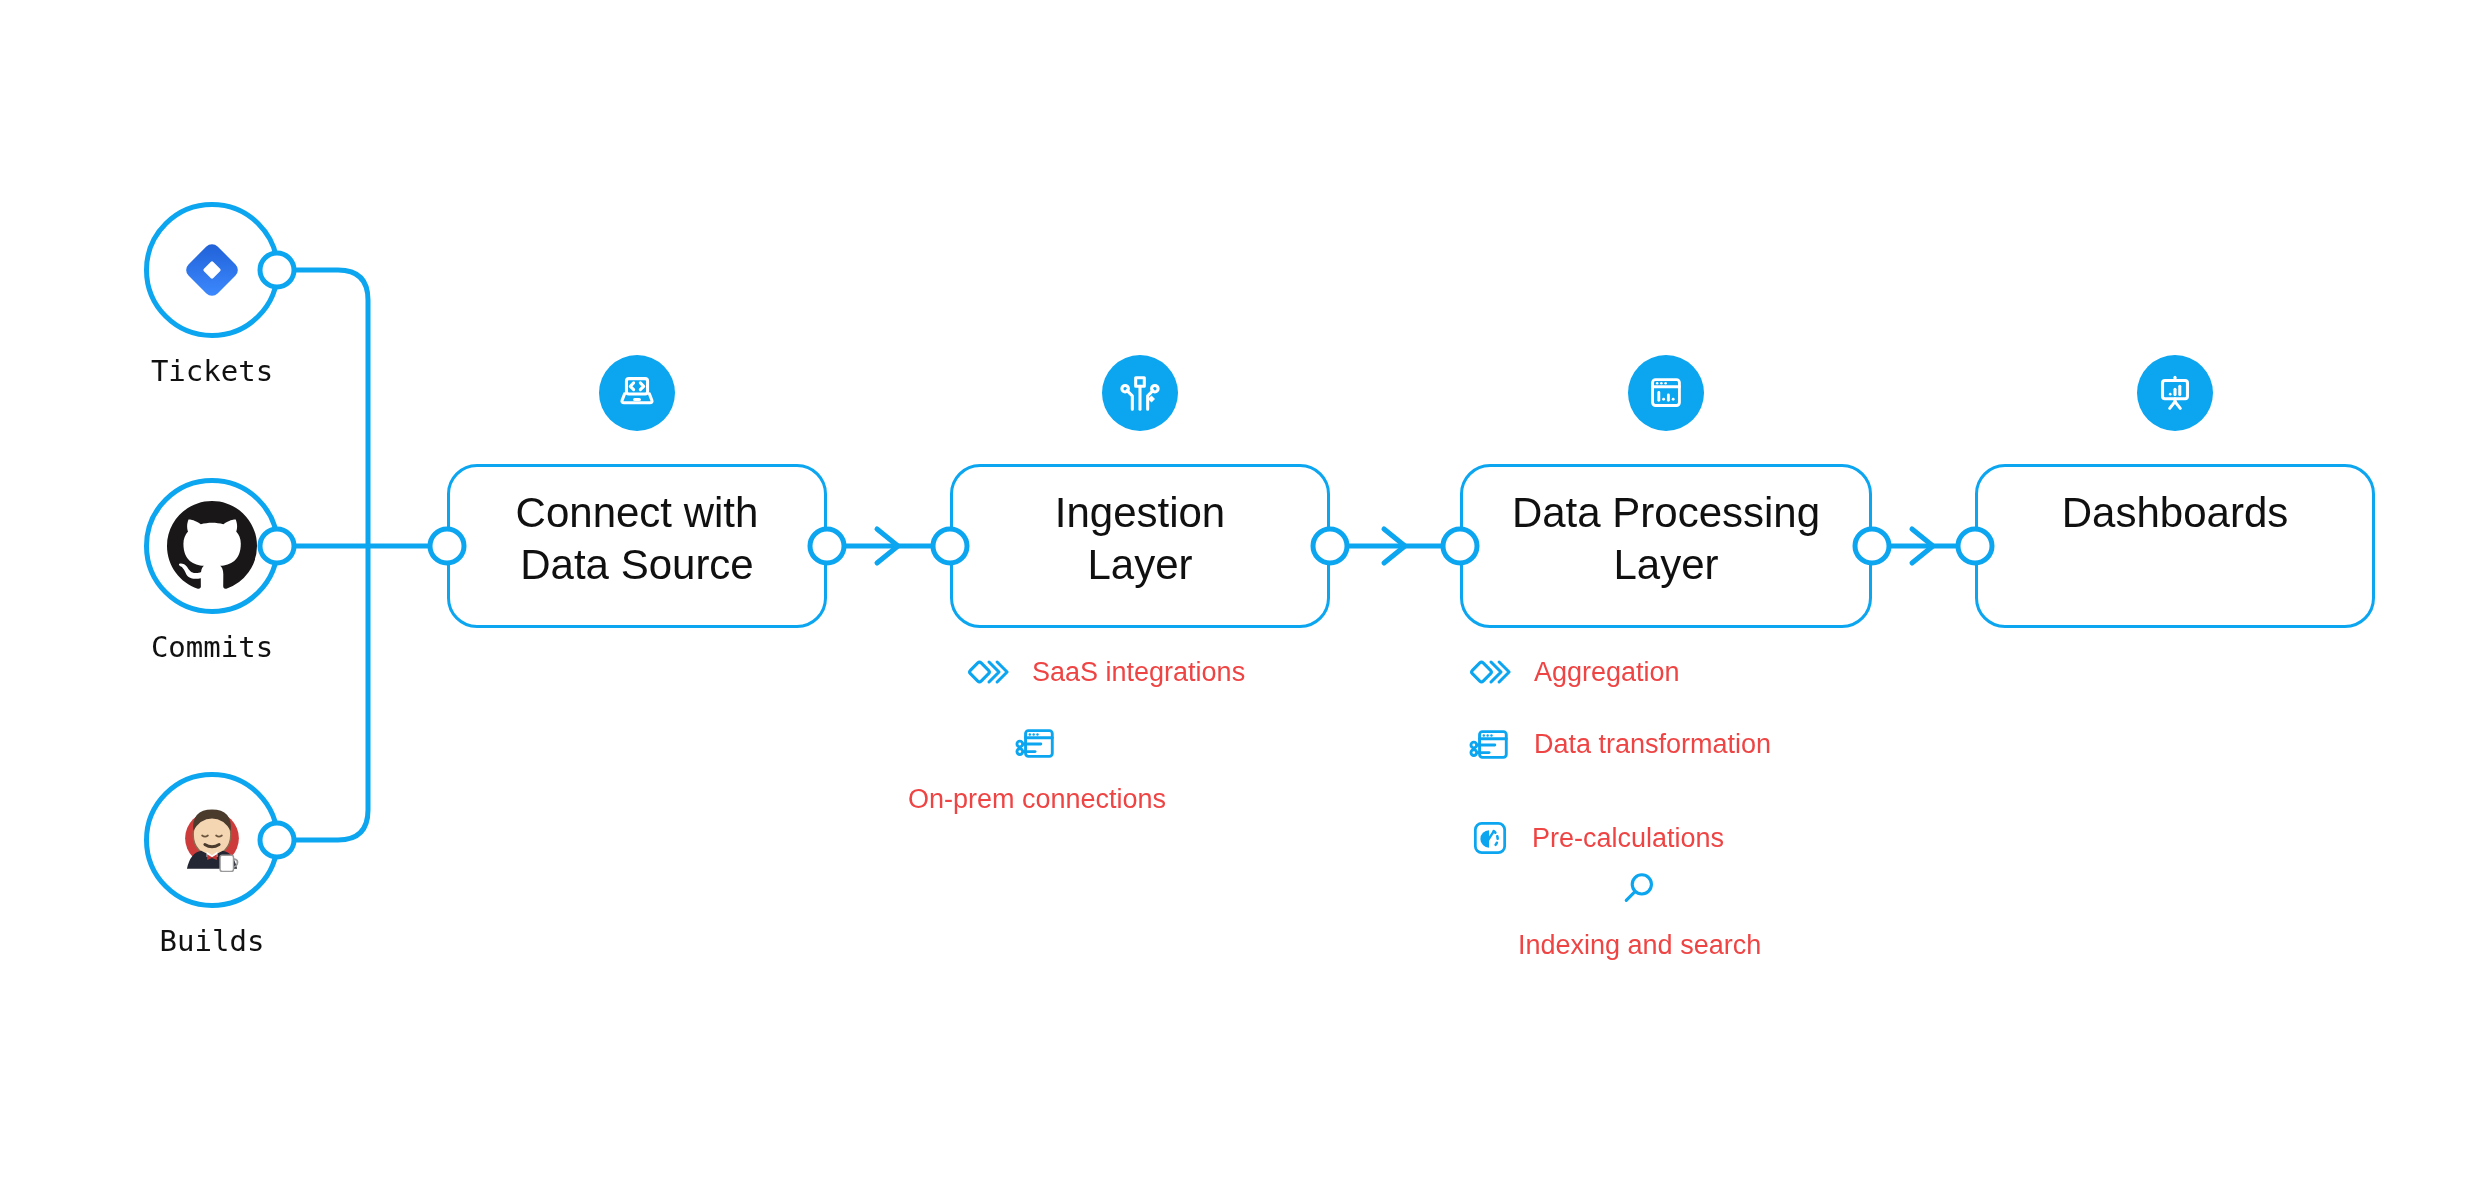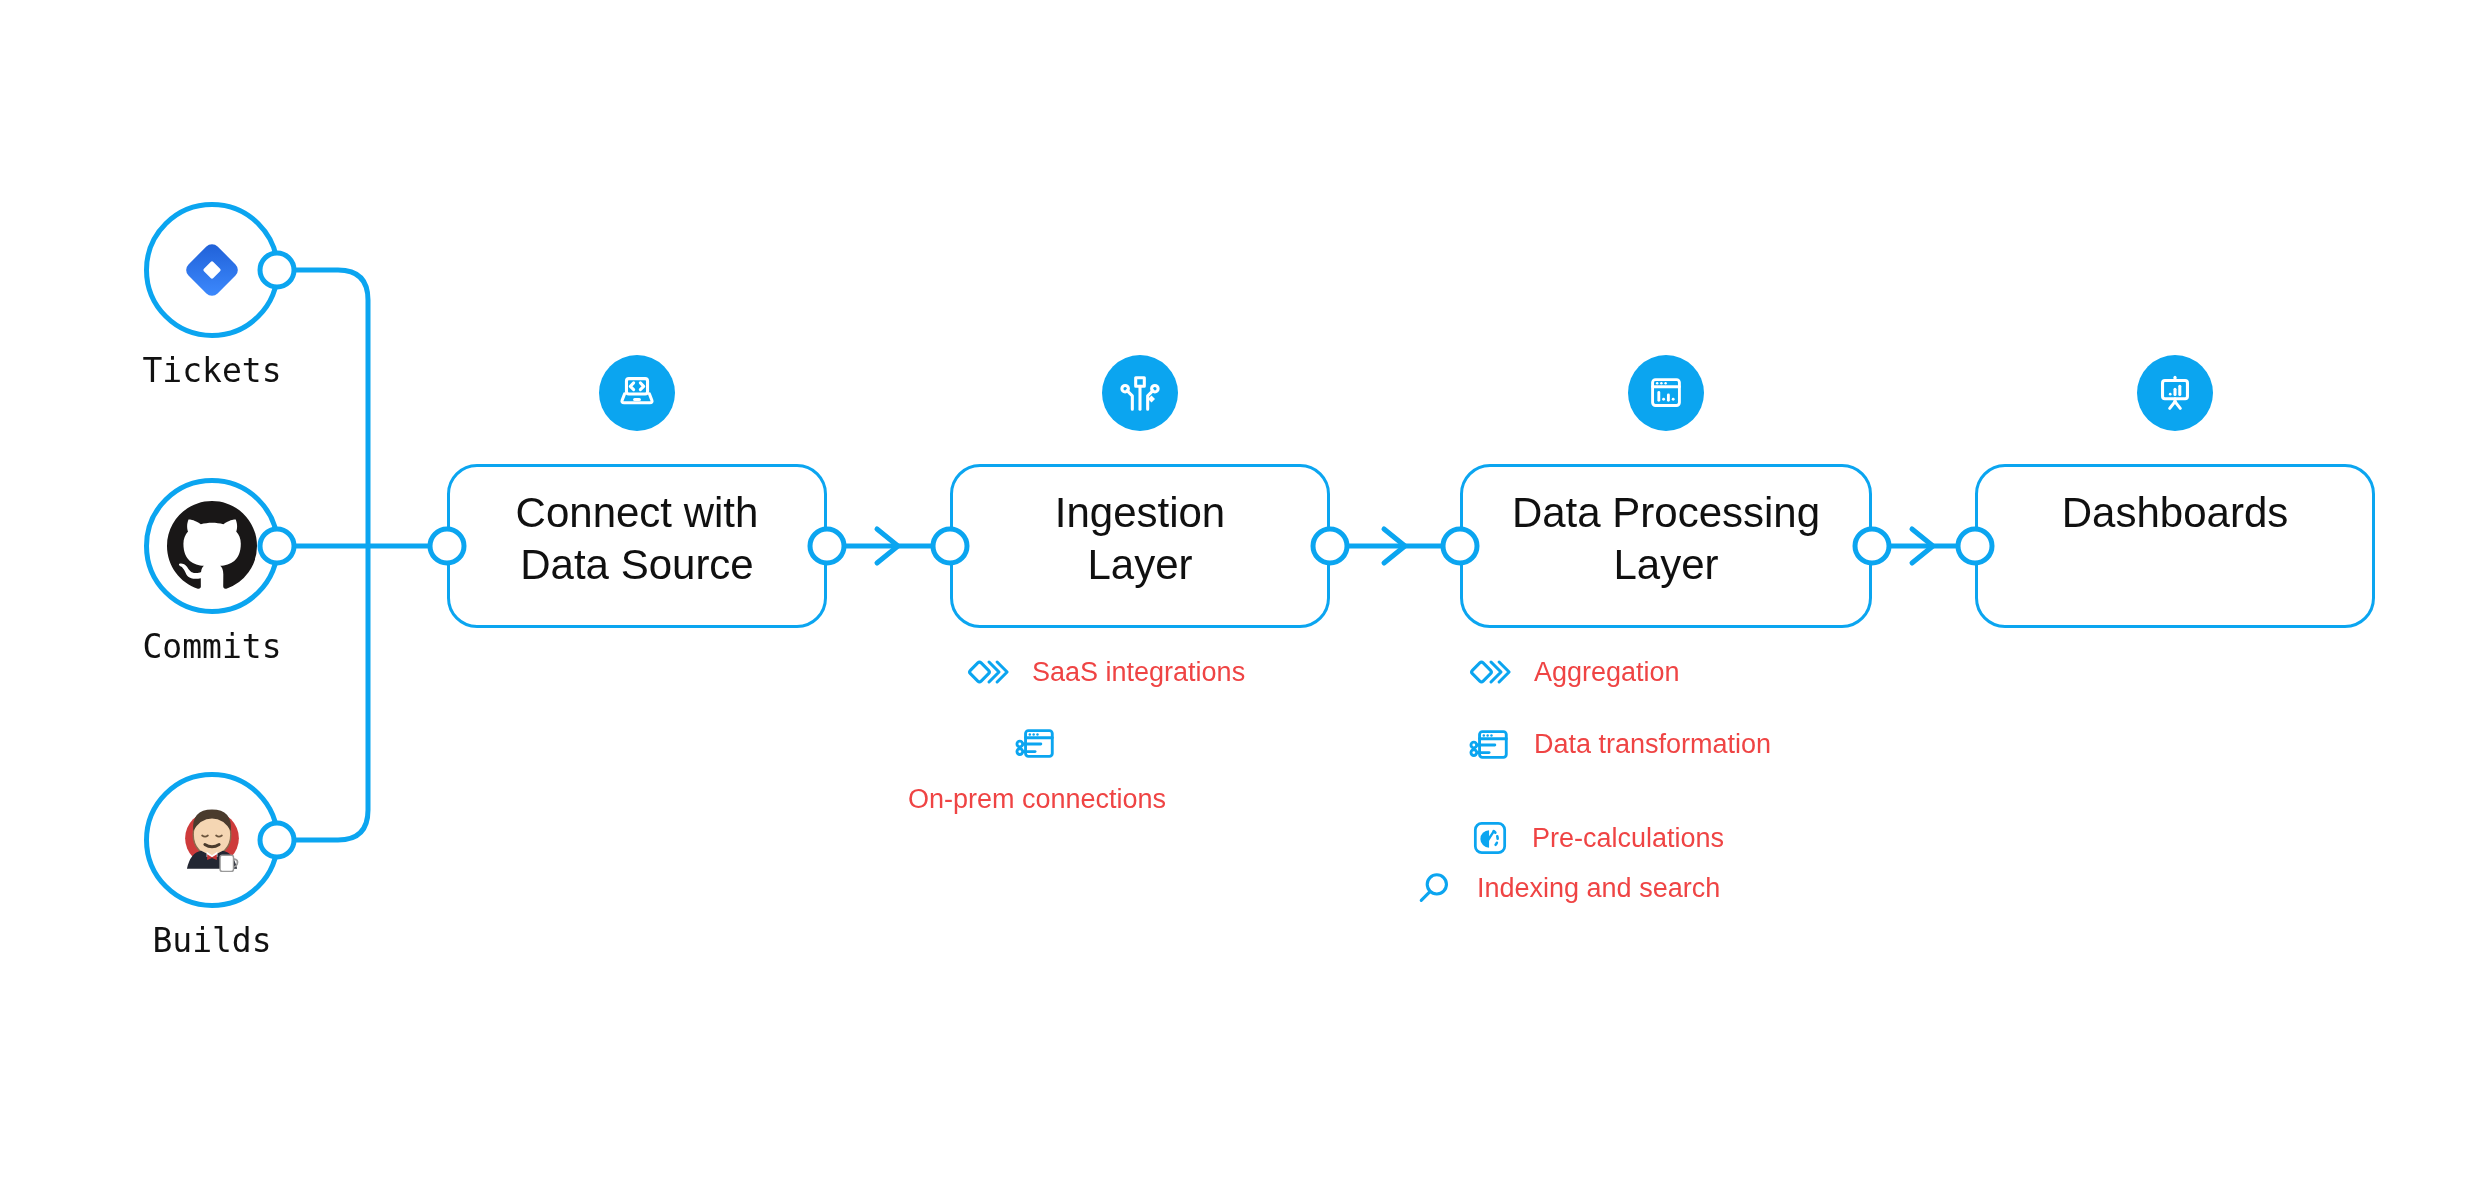--- a/index.html
+++ b/index.html
@@ -5,21 +5,21 @@
   html,body{margin:0;padding:0;background:#ffffff;}
   .canvas{position:relative;width:2490px;height:1182px;background:#fff;overflow:hidden;
           font-family:"Liberation Sans",sans-serif;}
   .overlay{position:absolute;left:0;top:0;z-index:3;pointer-events:none;}
 
   
   .src{position:absolute;width:136px;height:136px;box-sizing:border-box;
        border:5px solid #0BA5F0;border-radius:50%;background:#fff;z-index:2;
        display:flex;align-items:center;justify-content:center;}
   .src-label{position:absolute;width:260px;text-align:center;z-index:2;
-       font-family:"DejaVu Sans Mono",monospace;font-size:33px;line-height:36px;color:#111;}
+       font-family:"DejaVu Sans Mono",monospace;font-size:29px;line-height:36px;color:#111;}
 
   
   .stage-ic{position:absolute;width:76px;height:76px;border-radius:50%;background:#0BA5F0;
        z-index:2;display:flex;align-items:center;justify-content:center;}
 
   
   .box{position:absolute;top:464px;height:164px;box-sizing:border-box;background:#fff;
        border:3.5px solid #0BA5F0;border-radius:30px;z-index:1;text-align:center;}
   .box .t{padding-top:20px;font-weight:400;font-size:42px;line-height:52px;color:#101010;}
 
@@ -219,21 +219,21 @@
   </div>
   <div class="li" style="left:1468px;top:794px;margin-top:22px;">
     <svg width="44" height="44" viewBox="0 0 48 48" fill="none" stroke="#0BA5F0" stroke-width="3" stroke-linecap="round" stroke-linejoin="round">
       <rect x="8" y="8" width="32" height="32" rx="7"></rect>
       <path d="M23 15.5 a9.5 9.5 0 0 0 0 19 z" fill="#0BA5F0" stroke="none"></path>
       <path d="M19.5 30 L27.5 17.5" stroke-width="2.6"></path>
       <path d="M28 16.5 A10.5 10.5 0 0 1 28 33.5" stroke-width="2.8" stroke-dasharray="2.6 4.4"></path>
     </svg>
     <span class="txt">Pre-calculations</span>
   </div>
-  <div class="li" style="left:1413px;top:866px;">
+  <div class="li" style="left:1518px;top:866px;flex-direction:column;">
     <svg width="44" height="44" viewBox="0 0 48 48" fill="none" stroke="#0BA5F0" stroke-width="3.4" stroke-linecap="round">
       <circle cx="26" cy="20" r="10.5"></circle>
       <path d="M18.5 28 L9 37.5"></path>
     </svg>
     <span class="txt">Indexing and search</span>
   </div>
 
 </div>
 
 </body></html>

